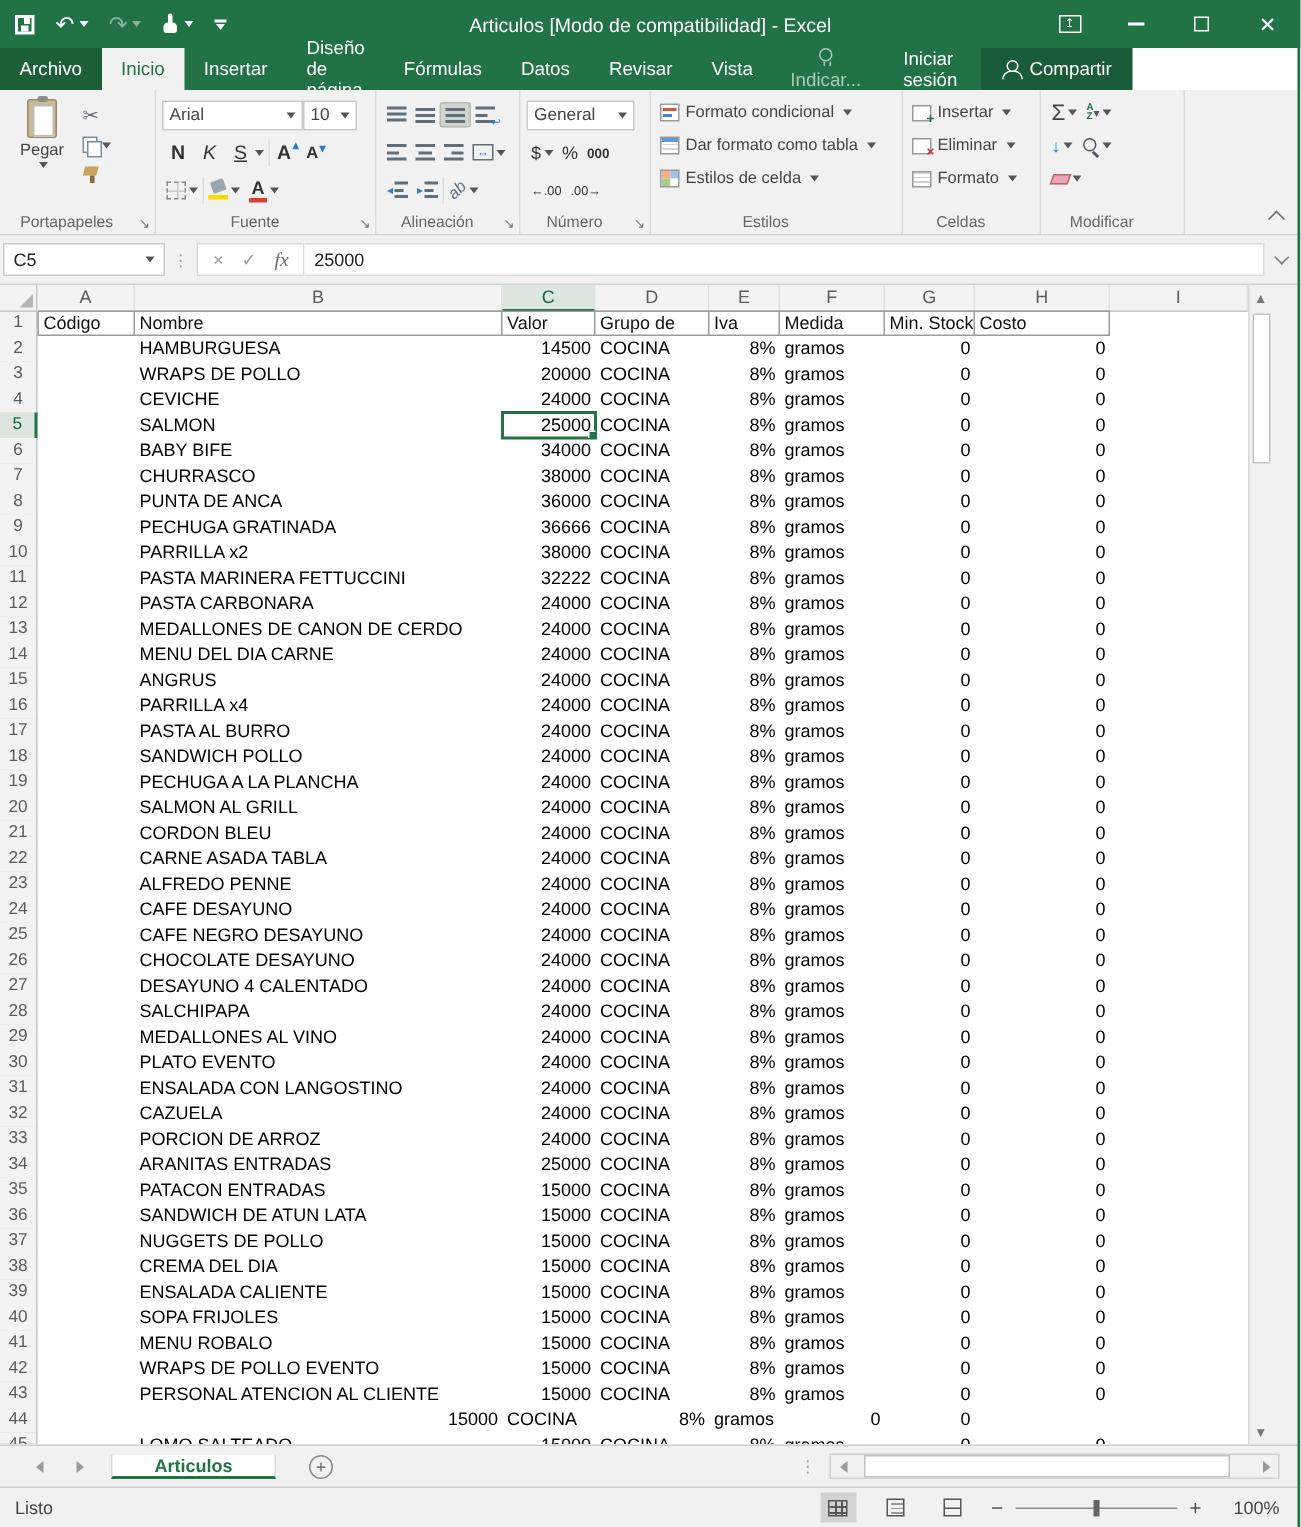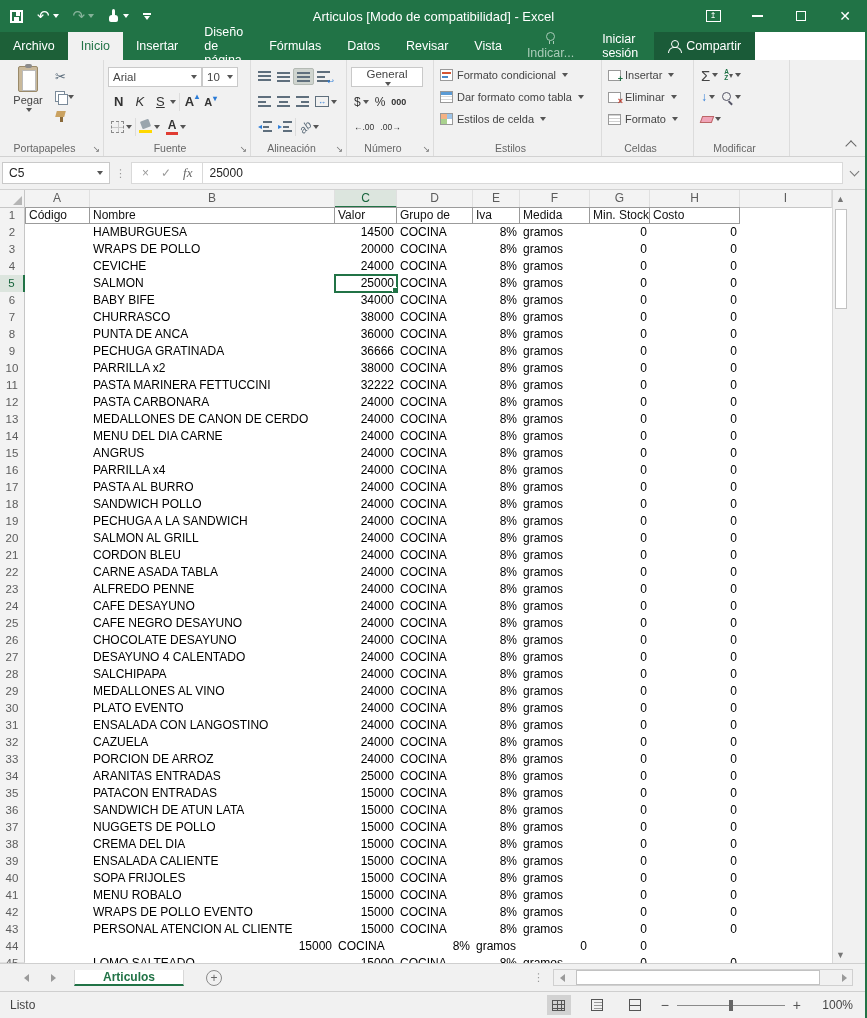--- a/index.html
+++ b/index.html
@@ -100,21 +100,21 @@
   .hl { align-items:flex-start; justify-content:space-between; } .hc { align-items:center; justify-content:space-between; } .hr { align-items:flex-end; justify-content:space-between; }
   .hl i:nth-child(2), .hc i:nth-child(2), .hr i:nth-child(2) { width:62%; }
   .wrapic { position:relative; }
   .wrapic::after { content:"↩"; position:absolute; right:-4px; bottom:-4px; font-size:8px; color:#2b7bd6; }
   .mergeic { width:14px; height:11px; border:1px solid #5f6f7d; font-size:8px; color:#2b7bd6; display:flex; align-items:center; justify-content:center; line-height:1; }
   .indent { display:flex; align-items:center; gap:1px; font-size:8px; color:#2b7bd6; }
   .orient { font-size:11px; color:#5f6f7d; transform:rotate(-45deg); display:inline-block; font-style:italic; }
 
   
   .g-num { width:87px; }
-  .gencombo { width:72px;flex-direction:column; }
+  .gencombo { width:72px; }
   .numic { font-size:12px; color:#333; }
   .decic { font-size:8.5px; color:#333; letter-spacing:0; }
 
   
   .g-styles { width:168px; } .g-cells { width:92px; } .g-mod { width:96px; }
   .stylebtn { display:flex; align-items:center; gap:4px; height:22px; padding:0 2px; white-space:nowrap; }
   .ic-cf { width:13px; height:12px; border:1px solid #999; background:#fff; position:relative; }
   .ic-cf::before { content:""; position:absolute; left:1px; top:2px; width:9px; height:2px; background:#d65532; }
   .ic-cf::after { content:""; position:absolute; left:1px; top:6px; width:6px; height:2px; background:#4a89c8; }
   .ic-tbl { width:13px; height:12px; border:1px solid #999; background:linear-gradient(#5b9bd5 0 3px,#fff 3px); position:relative; }
@@ -780,21 +780,21 @@
         <div class="cell cd">COCINA</div>
         <div class="cell ce">8%</div>
         <div class="cell cf2">gramos</div>
         <div class="cell cg">0</div>
         <div class="cell ch">0</div>
         <div class="cell ci"></div>
       </div>
       <div class="grow">
         <div class="rh">19</div>
         <div class="cell ca"></div>
-        <div class="cell cb">PECHUGA A LA SANDWICH</div>
+        <div class="cell cb">PECHUGA A LA PLANCHA</div>
         <div class="cell cc">24000</div>
         <div class="cell cd">COCINA</div>
         <div class="cell ce">8%</div>
         <div class="cell cf2">gramos</div>
         <div class="cell cg">0</div>
         <div class="cell ch">0</div>
         <div class="cell ci"></div>
       </div>
       <div class="grow">
         <div class="rh">20</div>

